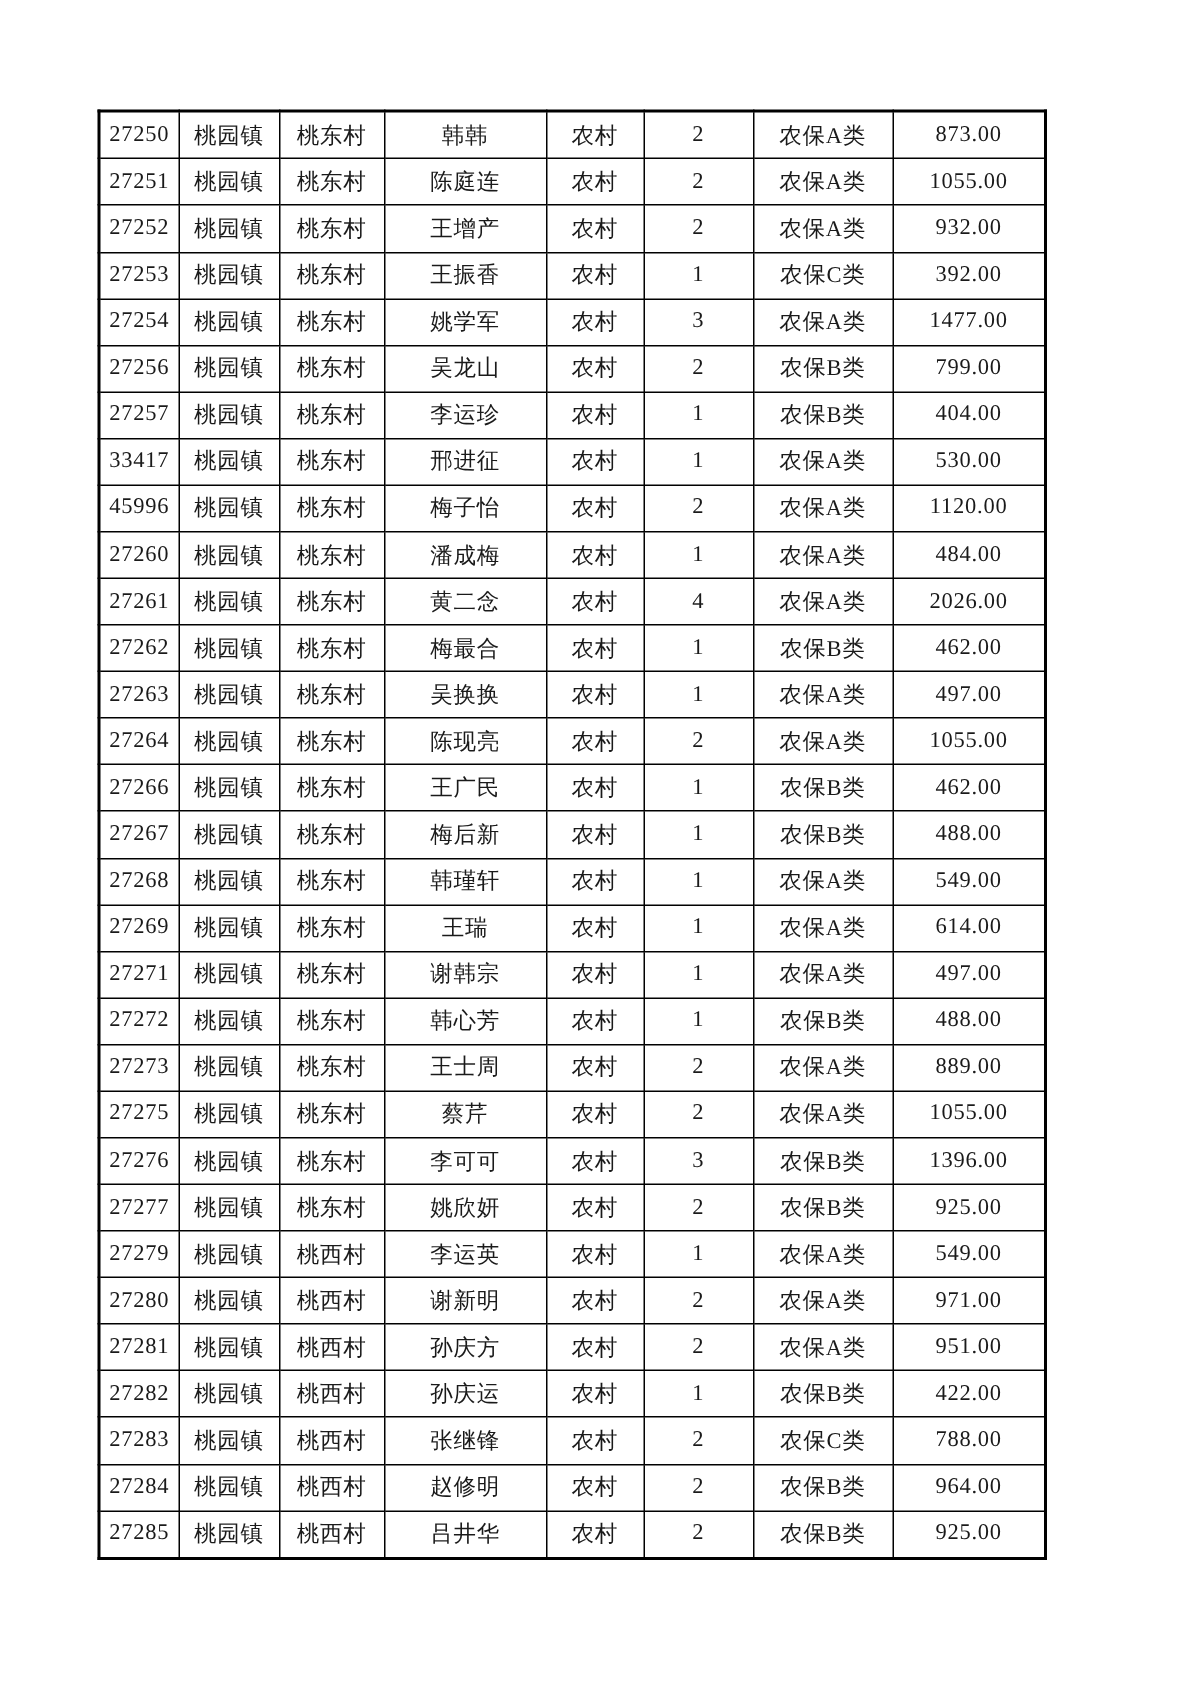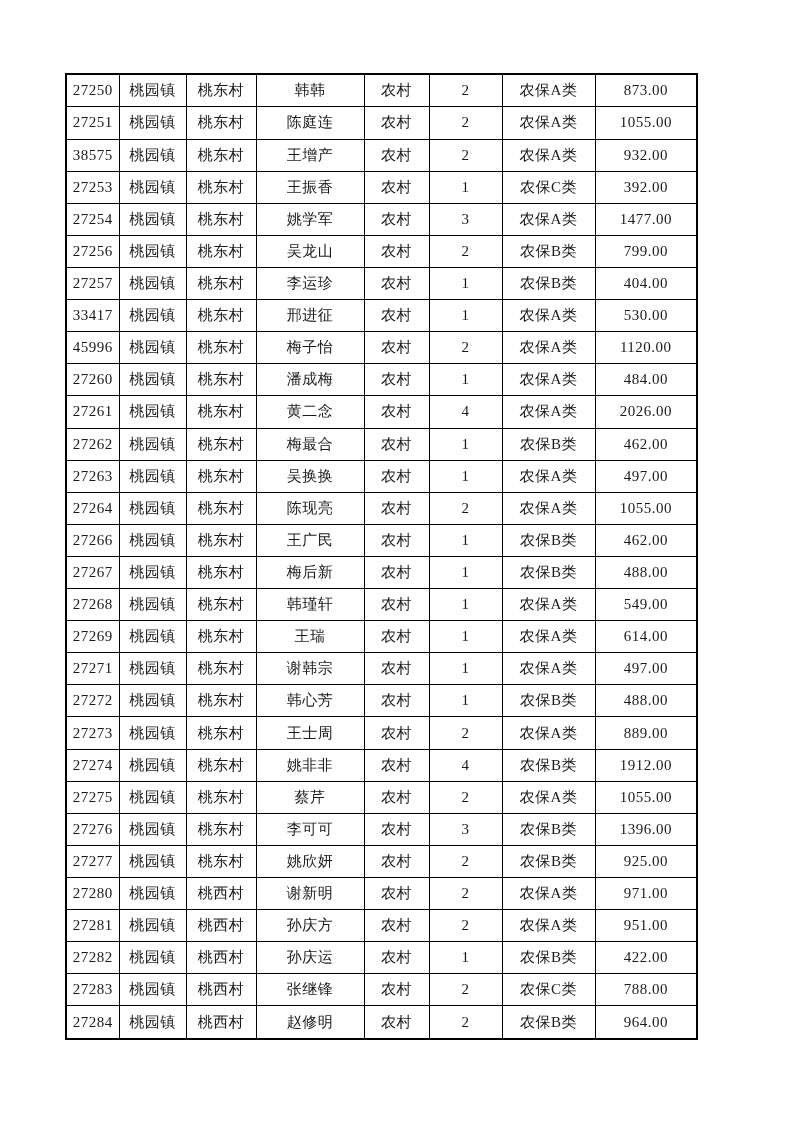--- a/index.html
+++ b/index.html
@@ -72,21 +72,21 @@
           <td>27251</td>
           <td>桃园镇</td>
           <td>桃东村</td>
           <td>陈庭连</td>
           <td>农村</td>
           <td>2</td>
           <td>农保A类</td>
           <td>1055.00</td>
         </tr>
         <tr>
-          <td>38575</td>
+          <td>27252</td>
           <td>桃园镇</td>
           <td>桃东村</td>
           <td>王增产</td>
           <td>农村</td>
           <td>2</td>
           <td>农保A类</td>
           <td>932.00</td>
         </tr>
         <tr>
           <td>27253</td>
@@ -262,30 +262,20 @@
           <td>27273</td>
           <td>桃园镇</td>
           <td>桃东村</td>
           <td>王士周</td>
           <td>农村</td>
           <td>2</td>
           <td>农保A类</td>
           <td>889.00</td>
         </tr>
         <tr>
-          <td>27274</td>
-          <td>桃园镇</td>
-          <td>桃东村</td>
-          <td>姚非非</td>
-          <td>农村</td>
-          <td>4</td>
-          <td>农保B类</td>
-          <td>1912.00</td>
-        </tr>
-        <tr>
           <td>27275</td>
           <td>桃园镇</td>
           <td>桃东村</td>
           <td>蔡芹</td>
           <td>农村</td>
           <td>2</td>
           <td>农保A类</td>
           <td>1055.00</td>
         </tr>
         <tr>
@@ -300,20 +290,30 @@
         </tr>
         <tr>
           <td>27277</td>
           <td>桃园镇</td>
           <td>桃东村</td>
           <td>姚欣妍</td>
           <td>农村</td>
           <td>2</td>
           <td>农保B类</td>
           <td>925.00</td>
+        </tr>
+        <tr>
+          <td>27279</td>
+          <td>桃园镇</td>
+          <td>桃西村</td>
+          <td>李运英</td>
+          <td>农村</td>
+          <td>1</td>
+          <td>农保A类</td>
+          <td>549.00</td>
         </tr>
         <tr>
           <td>27280</td>
           <td>桃园镇</td>
           <td>桃西村</td>
           <td>谢新明</td>
           <td>农村</td>
           <td>2</td>
           <td>农保A类</td>
           <td>971.00</td>
@@ -350,16 +350,26 @@
         </tr>
         <tr>
           <td>27284</td>
           <td>桃园镇</td>
           <td>桃西村</td>
           <td>赵修明</td>
           <td>农村</td>
           <td>2</td>
           <td>农保B类</td>
           <td>964.00</td>
+        </tr>
+        <tr>
+          <td>27285</td>
+          <td>桃园镇</td>
+          <td>桃西村</td>
+          <td>吕井华</td>
+          <td>农村</td>
+          <td>2</td>
+          <td>农保B类</td>
+          <td>925.00</td>
         </tr>
       </tbody>
   </table>
 </div>
 
 </body></html>

